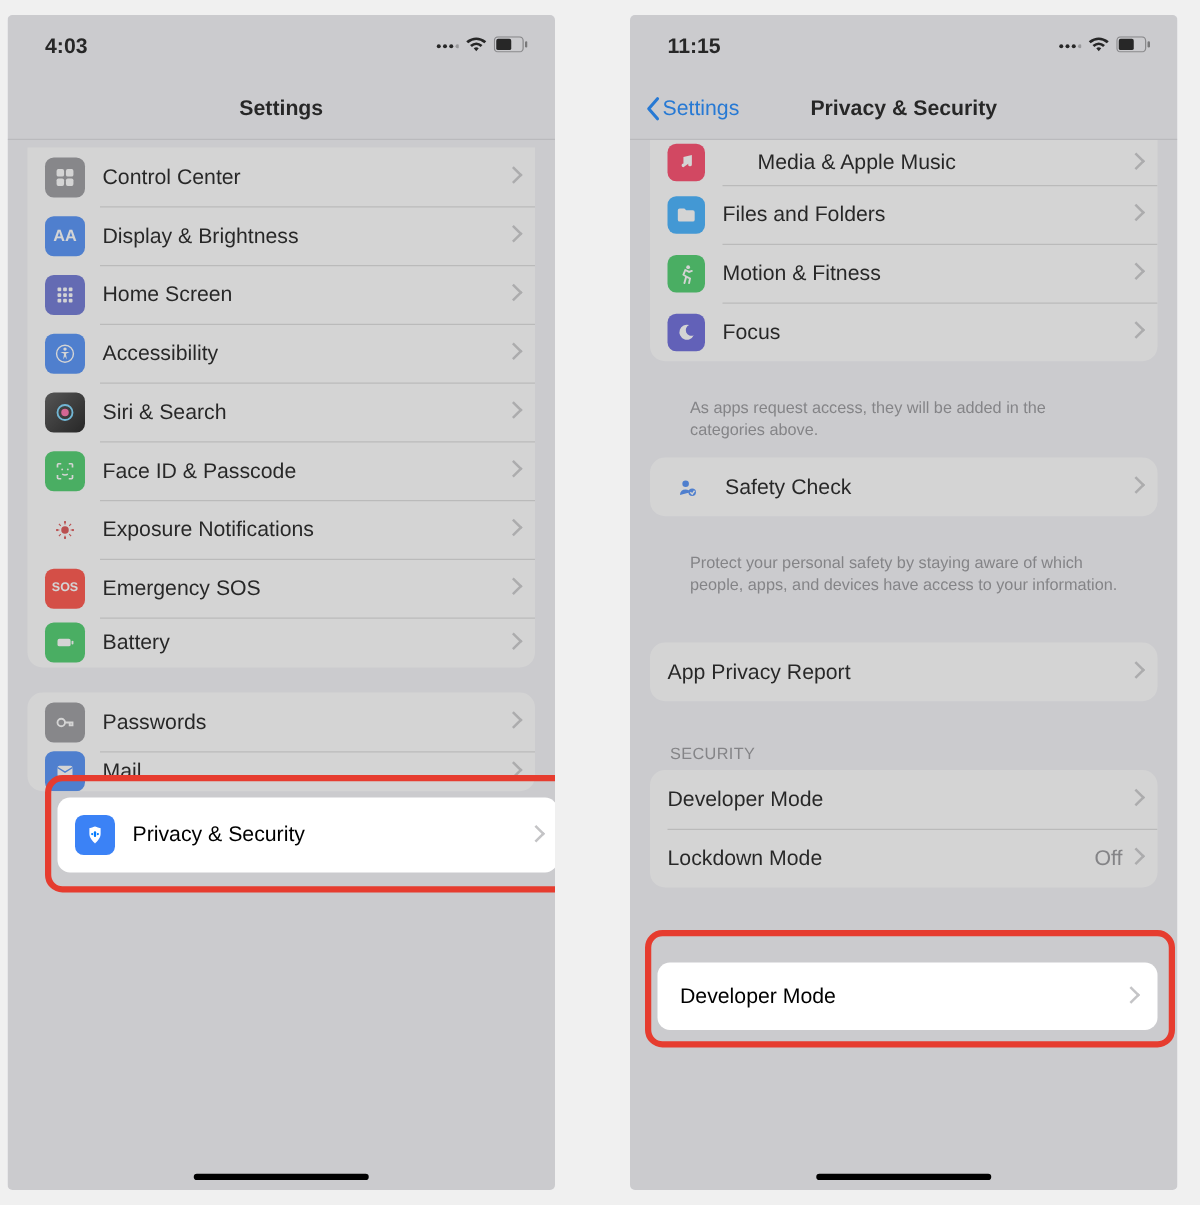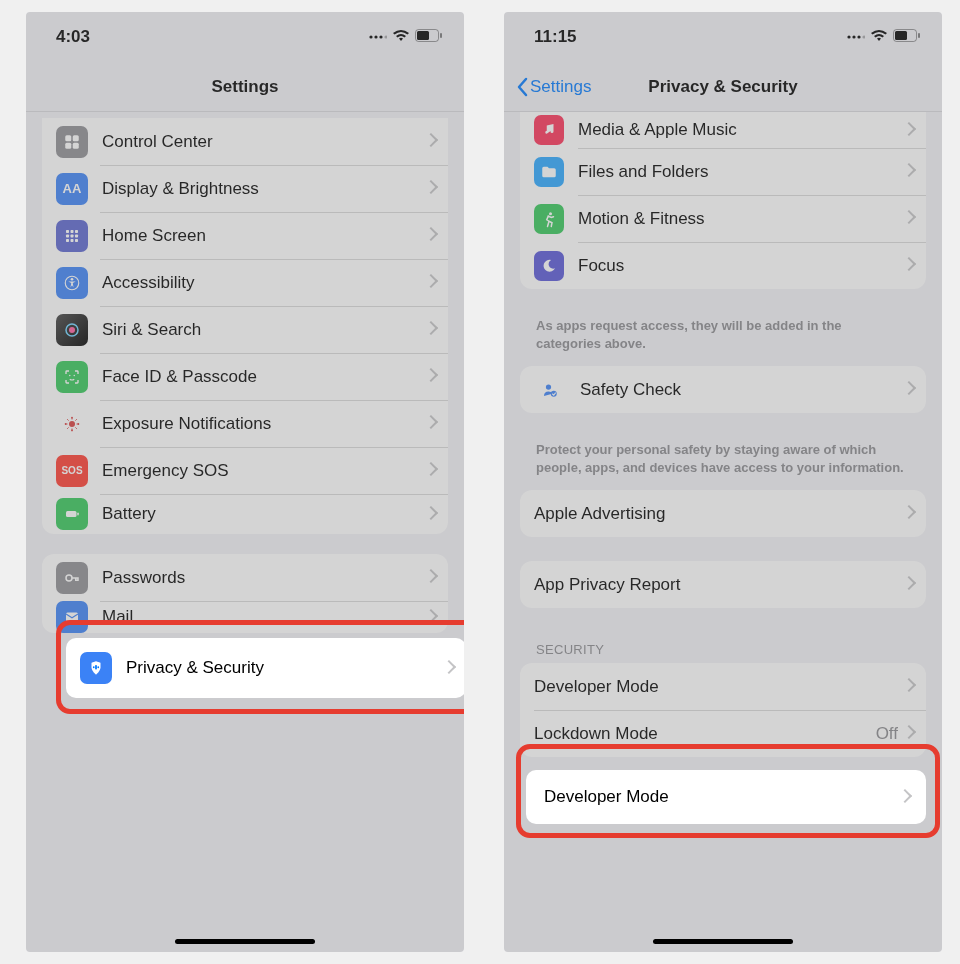--- a/index.html
+++ b/index.html
@@ -12,21 +12,21 @@
 }
 .phone {
   position: absolute;
   width: 438px;
   height: 940px;
   top: 12px;
   background: #f2f2f7;
   border-radius: 4px;
   overflow: hidden;
 }
-.phone.left { left: 26px; }
+.phone.left { left: 6px; }
 .phone.right { left: 504px; }
 
 .dim {
   position: absolute;
   inset: 0;
   background: rgba(120,120,120,0.32);
   pointer-events: none;
   z-index: 50;
 }
 
@@ -95,23 +95,22 @@
 .group {
   background: #fff;
   margin: 0 16px 20px;
   border-radius: 12px;
   overflow: hidden;
 }
 .group.flush-top { border-top-left-radius: 0; border-top-right-radius: 0; margin-top: 0; }
 .footer-text {
   font-size: 13px;
   color: #8a8a8e;
-  padding: 8px 32px 14px;
+  padding: 8px 48px 14px;
   line-height: 1.35;
-  font-weight: bold;
 }
 .header-text {
   font-size: 13px;
   color: #8a8a8e;
   padding: 14px 32px 6px;
   text-transform: uppercase;
   letter-spacing: 0.3px;
 }
 
 .row {
@@ -406,21 +405,21 @@
       <svg width="12" height="20" viewBox="0 0 12 20">
           <path d="M10 2 L3 10 L10 18" stroke="#007aff" stroke-width="2.5" fill="none" stroke-linecap="round" stroke-linejoin="round"></path>
         </svg>
       <span>Settings</span>
     </div>
     <span class="title">Privacy &amp; Security</span>
   </div>
 
   <div class="content right-phone">
     <div class="group flush-top" style="margin-top:0;">
-      <div class="row first-partial" style="min-height:36px;">
+      <div class="row first-partial" style="min-height:36px;gap:28px;">
         <div class="icon ic-music small">
             <svg viewBox="0 0 24 24">
               <path d="M9 17 A2 2 0 1 1 9 13 V6 L18 4 V14 A2 2 0 1 1 16 12" fill="#fff"></path>
             </svg>
           </div>
         <span class="label">Media &amp; Apple Music</span>
         <span class="chev"></span>
       </div>
       <div class="row">
         <div class="icon ic-folder small">
@@ -463,24 +462,20 @@
               <path d="M15 17 L17 19 L19.5 15.5" stroke="#fff" stroke-width="1.5" fill="none"></path>
             </svg>
           </div>
         <span class="label">Safety Check</span>
         <span class="chev"></span>
       </div>
     </div>
     <div class="footer-text">Protect your personal safety by staying aware of which people, apps, and devices have access to your information.</div>
 
     <div class="group">
-      <div class="row no-icon">
-        <span class="label">Apple Advertising</span>
-        <span class="chev"></span>
-      </div>
     </div>
 
     <div class="group" style="margin-top:24px;">
       <div class="row no-icon">
         <span class="label">App Privacy Report</span>
         <span class="chev"></span>
       </div>
     </div>
 
     <div class="header-text">SECURITY</div>

